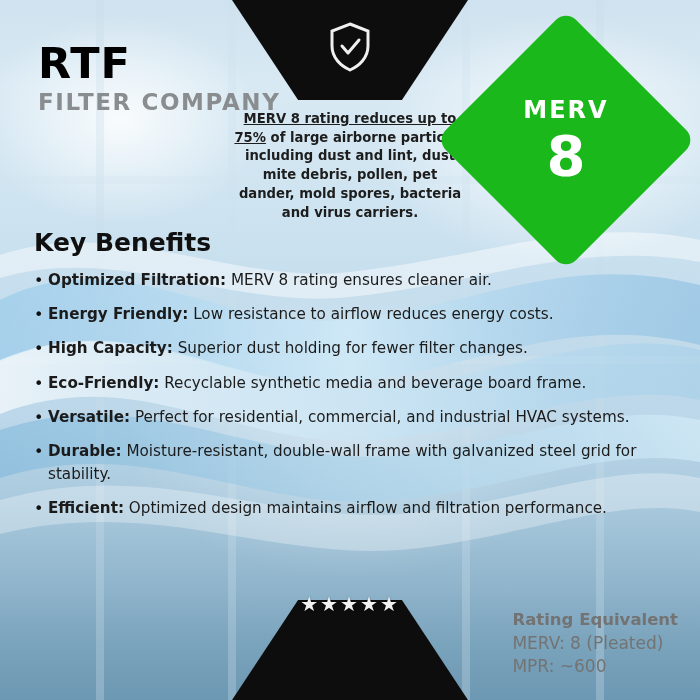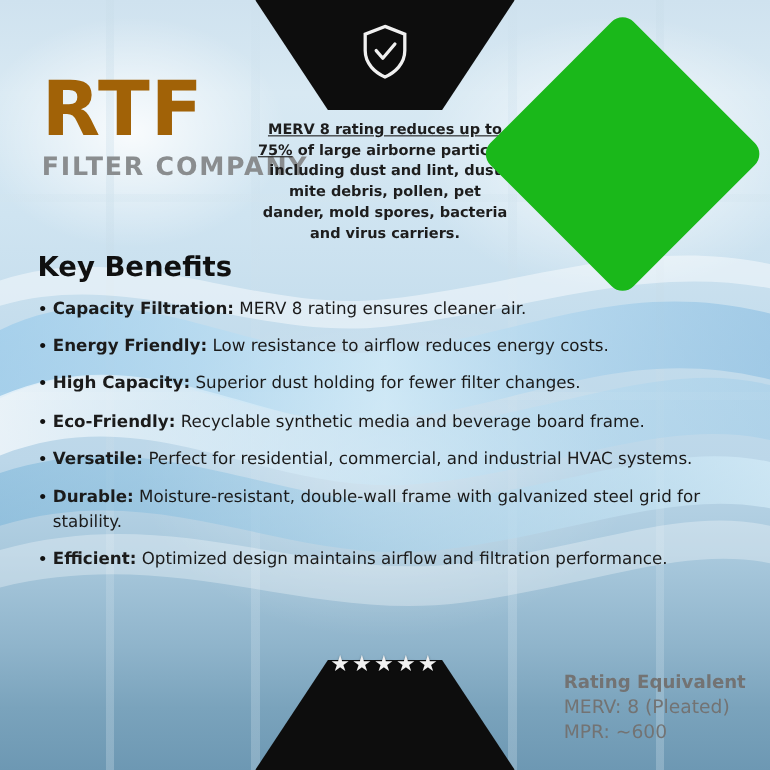--- a/index.html
+++ b/index.html
@@ -83,26 +83,25 @@
     width: 44px; height: 50px;
   }
 
   
   .logo {
     position: absolute;
     top: 42px; left: 38px;
     line-height: 1;
   }
   .logo .rtf {
-    font-size: 69px;
+    font-size: 43px;
     font-weight: 800;
     letter-spacing: 1px;
-    color: #a16207;
-    font-family: "DejaVu Sans", sans-serif;
-    margin-top: 24px;
+    color: #000000;
+    font-family: "DejaVu Sans", sans-serif;
   }
   .logo .company {
     margin-top: 6px;
     font-size: 23px;
     font-weight: 700;
     letter-spacing: 1.6px;
     color: #8a8d8f;
     font-family: "DejaVu Sans", sans-serif;
   }
 
@@ -265,27 +264,31 @@
   <div class="logo">
     <div class="rtf">RTF</div>
     <div class="company">FILTER COMPANY</div>
   </div>
 
   <div class="merv-desc">
     <span class="u">MERV 8 rating reduces up to 75%</span><span> of large airborne particles including dust and lint, dust mite debris, pollen, pet dander, mold spores, bacteria and virus carriers.</span>
   </div>
 
   <div class="diamond"></div>
+  <div class="diamond-label">
+    <div class="m-word">MERV</div>
+    <div class="m-num">8</div>
+  </div>
 
   <div class="benefits">
     <h2>Key Benefits</h2>
 
     <div class="b-item">
       <span class="b-bullet">•</span>
-      <span class="b-text"><b>Capacity Filtration:</b><span> MERV 8 rating ensures cleaner air.</span></span>
+      <span class="b-text"><b>Optimized Filtration:</b><span> MERV 8 rating ensures cleaner air.</span></span>
     </div>
 
     <div class="b-item">
       <span class="b-bullet">•</span>
       <span class="b-text"><b>Energy Friendly:</b><span> Low resistance to airflow reduces energy costs.</span></span>
     </div>
 
     <div class="b-item">
       <span class="b-bullet">•</span>
       <span class="b-text"><b>High Capacity:</b><span> Superior dust holding for fewer filter changes.</span></span>

